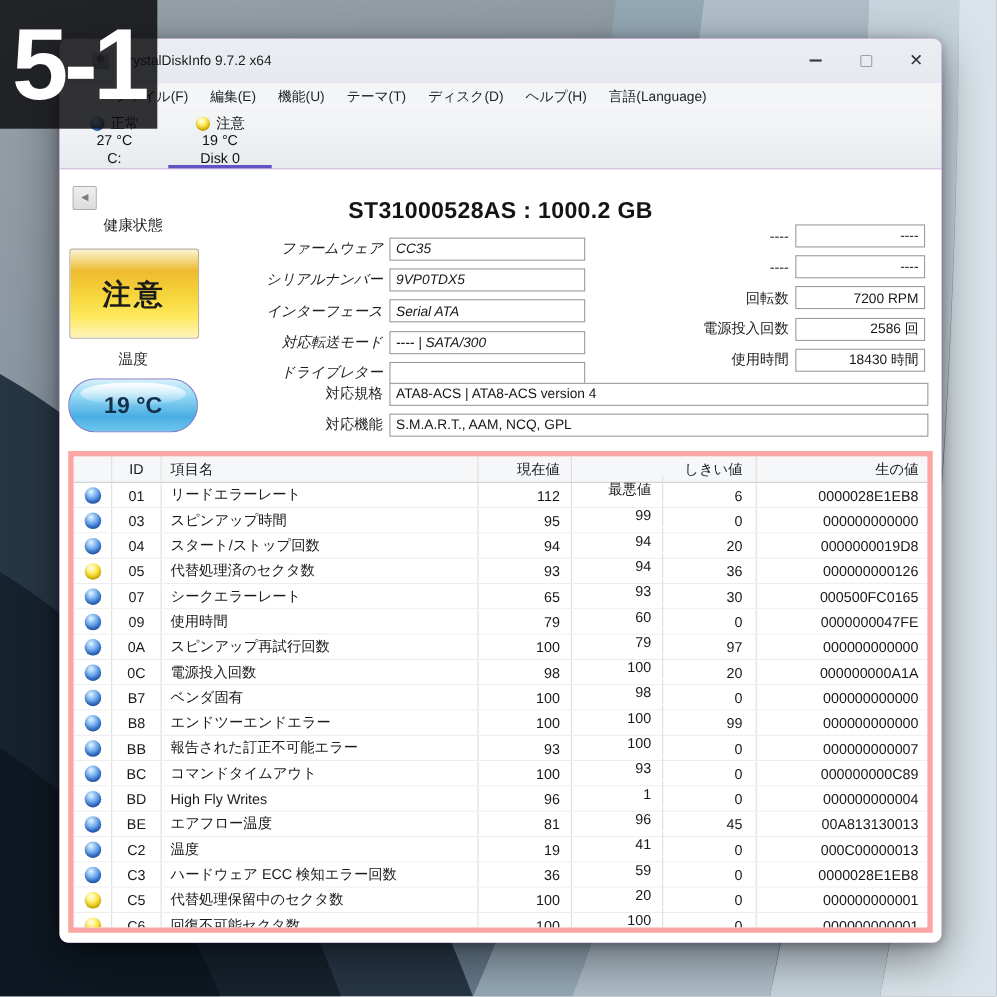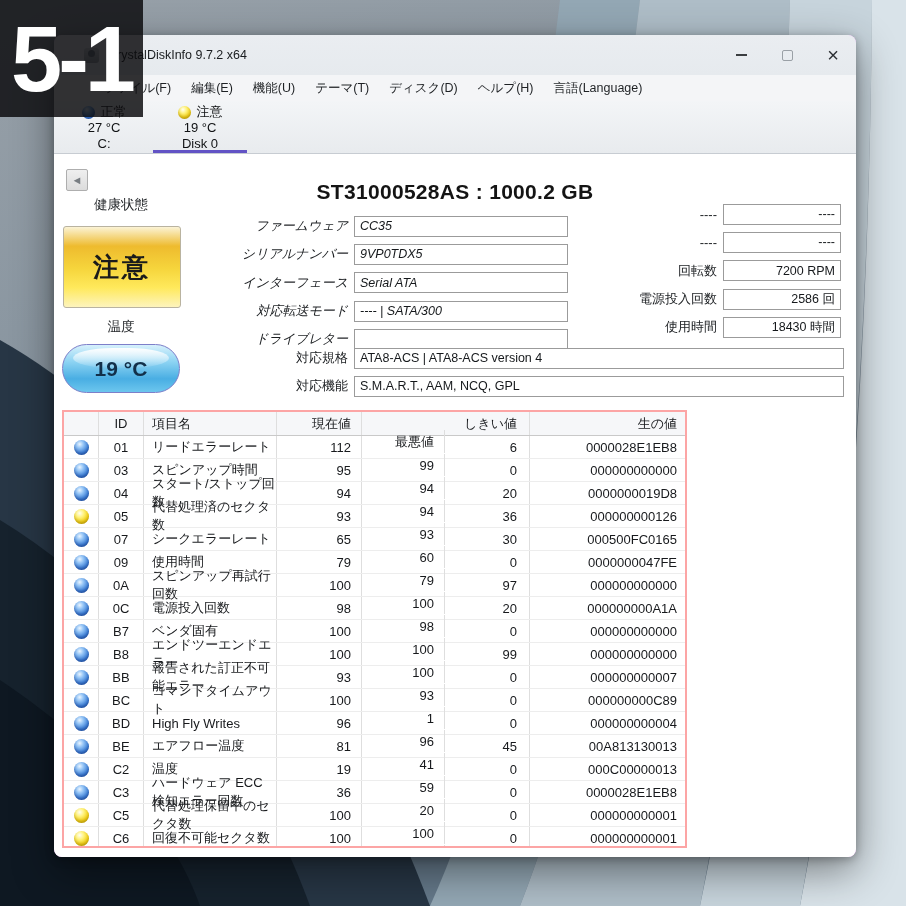--- a/index.html
+++ b/index.html
@@ -59,27 +59,27 @@
 
   .fields-left  { position:absolute; left:130px; top:58px;font-style:italic; }
   .fields-right { position:absolute; left:520px; top:46px; }
   .fields-wide  { position:absolute; left:130px; top:190px; }
   .f-row { height:28.3px; display:flex; align-items:center; }
   .f-label { text-align:right; padding-right:6px; font-size:13px; color:#1b1e21; white-space:nowrap; }
   .fl-row .f-label, .fw-row .f-label { width:170px; }
   .fr-row .f-label { width:149px; }
   .f-box { height:21px; border:1px solid #9b9b9b; background:#fff; display:flex; align-items:center;
            font-size:12.5px; color:#15181b; padding:0 5px; white-space:nowrap; overflow:hidden; }
-  .fl-row .f-box { width:214px;text-align:right; }
+  .fl-row .f-box { width:178px;text-align:right; }
   .fr-row .f-box { width:118px; justify-content:flex-end; }
   .fw-row .f-box { width:490px; }
 
   
-  .smart-table { position:absolute; left:8px; top:256px; width:625px; height:438px;
-                 border:2px solid #fca5a5; overflow:hidden; background:#fff; }
+  .smart-table { position:absolute; left:8px; top:256px; width:786px; height:438px;
+                 border:5px solid #fca5a5; overflow:hidden; background:#fff; }
   .t-header { height:24px; display:flex; background:#f6f7f9; border-bottom:1px solid #c9c9c9; align-items:center; }
   .t-row { height:23px; display:flex; align-items:center; border-bottom:1px solid #ededed; background:#fff; }
   .c { height:100%; display:flex; align-items:center; border-right:1px solid #dedede; font-size:13px; color:#17191c; }
   .c-dot { width:35px; justify-content:center; }
   .c-id { width:45px; justify-content:center; }
   .c-name { flex:1; padding-left:8px; }
   .c-cur { width:85px; justify-content:flex-end; padding-right:10px; }
   .c-worst { width:83px; justify-content:flex-end; padding-right:10px;margin-top:36px; }
   .c-thr { width:85px; justify-content:flex-end; padding-right:12px; }
   .c-raw { width:155px; justify-content:flex-end; padding-right:8px; border-right:none; }

